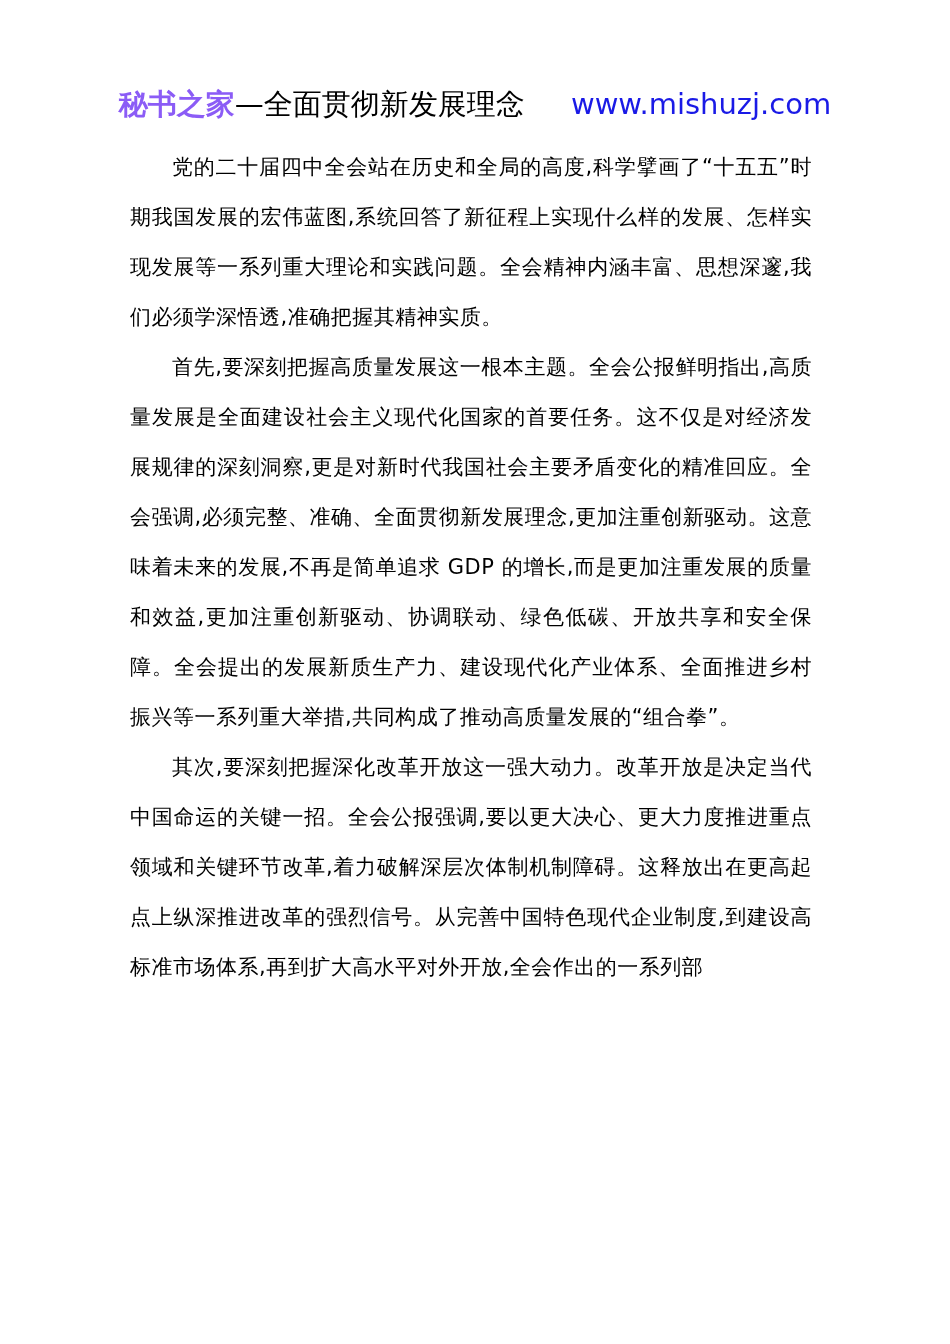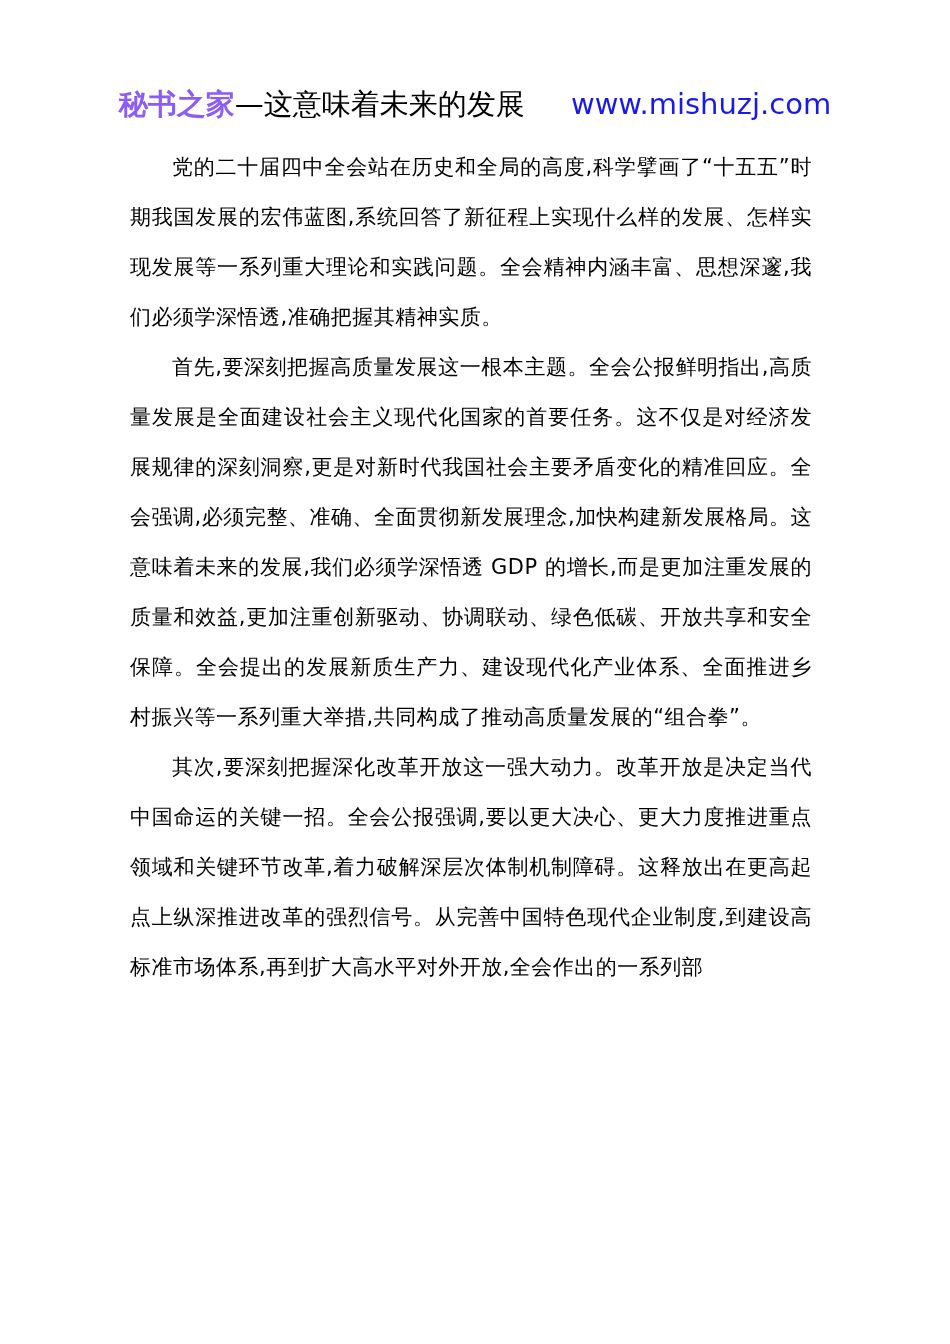--- a/index.html
+++ b/index.html
@@ -50,23 +50,23 @@
     letter-spacing: 0.5px;
     word-break: break-all;
   }
 </style>
 </head>
 <body>
 
 <div class="page">
 
   <div class="site-header">
-    <span class="brand">秘书之家</span><span class="tagline">—这意味着未来的发展</span>
+    <span class="brand">秘书之家</span><span class="tagline">—全面贯彻新发展理念</span>
     <a class="site-url">www.mishuzj.com</a>
   </div>
 
   <div class="content">
     <p>党的二十届四中全会站在历史和全局的高度,科学擘画了“十五五”时期我国发展的宏伟蓝图,系统回答了新征程上实现什么样的发展、怎样实现发展等一系列重大理论和实践问题。全会精神内涵丰富、思想深邃,我们必须学深悟透,准确把握其精神实质。</p>
-    <p>首先,要深刻把握高质量发展这一根本主题。全会公报鲜明指出,高质量发展是全面建设社会主义现代化国家的首要任务。这不仅是对经济发展规律的深刻洞察,更是对新时代我国社会主要矛盾变化的精准回应。全会强调,必须完整、准确、全面贯彻新发展理念,加快构建新发展格局。这意味着未来的发展,我们必须学深悟透 GDP 的增长,而是更加注重发展的质量和效益,更加注重创新驱动、协调联动、绿色低碳、开放共享和安全保障。全会提出的发展新质生产力、建设现代化产业体系、全面推进乡村振兴等一系列重大举措,共同构成了推动高质量发展的“组合拳”。</p>
+    <p>首先,要深刻把握高质量发展这一根本主题。全会公报鲜明指出,高质量发展是全面建设社会主义现代化国家的首要任务。这不仅是对经济发展规律的深刻洞察,更是对新时代我国社会主要矛盾变化的精准回应。全会强调,必须完整、准确、全面贯彻新发展理念,更加注重创新驱动。这意味着未来的发展,不再是简单追求 GDP 的增长,而是更加注重发展的质量和效益,更加注重创新驱动、协调联动、绿色低碳、开放共享和安全保障。全会提出的发展新质生产力、建设现代化产业体系、全面推进乡村振兴等一系列重大举措,共同构成了推动高质量发展的“组合拳”。</p>
     <p>其次,要深刻把握深化改革开放这一强大动力。改革开放是决定当代中国命运的关键一招。全会公报强调,要以更大决心、更大力度推进重点领域和关键环节改革,着力破解深层次体制机制障碍。这释放出在更高起点上纵深推进改革的强烈信号。从完善中国特色现代企业制度,到建设高标准市场体系,再到扩大高水平对外开放,全会作出的一系列部</p>
   </div>
 
 </div>
 
 </body></html>

